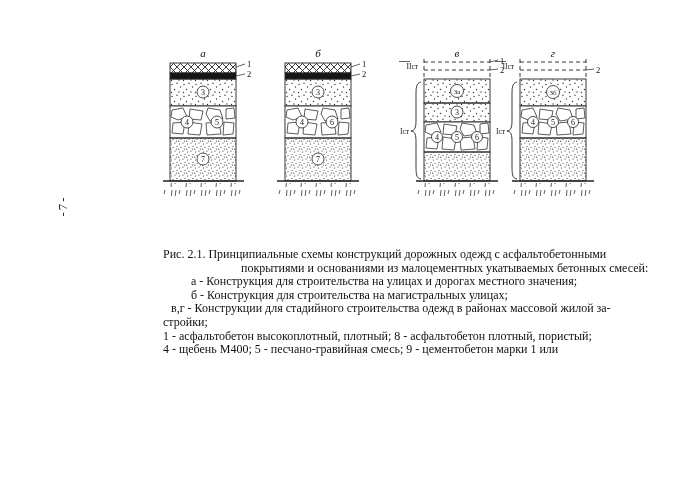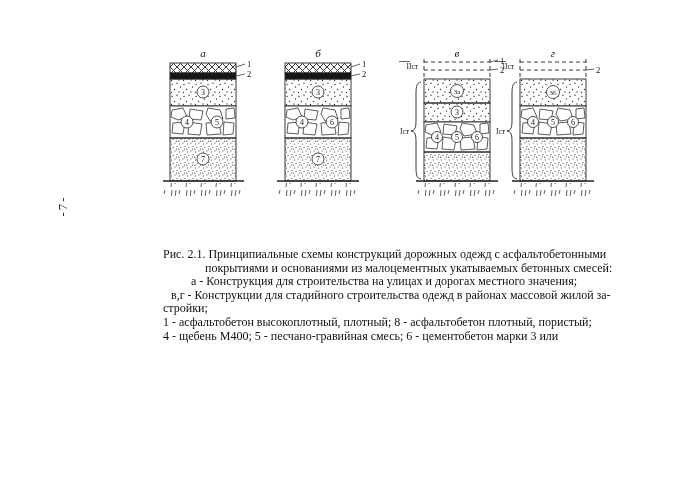--- a/index.html
+++ b/index.html
@@ -8,21 +8,21 @@
     font-family:"Liberation Serif", serif; color:#111; overflow:hidden;
   }
   .page-num {
     position:absolute; left:46px; top:198px; width:34px; text-align:center;
     transform:rotate(-90deg); font-size:13px; letter-spacing:2px; color:#222;
   }
   .figure-wrap { position:absolute; left:163px; top:46px; width:460px; height:172px; }
   .caption { position:absolute; left:163px; top:248px; width:420px;
     font-size:12px; line-height:13.6px; white-space:nowrap; }
   .cap-line { height:13.6px; }
-  .ind-50 { margin-left:42px; }
+  .ind-50 { margin-left:78px; }
   .ind-14 { margin-left:28px; }
   .ind-8  { margin-left:8px; }
   
   svg text { font-family:"Liberation Serif", serif; fill:#111; }
   .letter { font-size:11px; font-style:italic; text-anchor:middle; }
   .num  { font-size:8px;  text-anchor:middle; }
   .numS { font-size:7px;  text-anchor:middle; }
   .tick { font-size:8.5px; }
   .stage { font-size:7.5px; text-anchor:end; }
   .layer { stroke:#222; stroke-width:0.9; }
@@ -188,17 +188,18 @@
     <circle class="numcirc" cx="53" cy="76" r="5.5"></circle>
     <text class="num" x="53" y="79">6</text>
   </g>
 </svg>
 </div>
 
 <div class="caption">
   <div class="cap-line">Рис. 2.1. Принципиальные схемы конструкций дорожных одежд с асфальтобетонными</div>
   <div class="cap-line ind-50">покрытиями и основаниями из малоцементных укатываемых бетонных смесей:</div>
   <div class="cap-line ind-14">а - Конструкция для строительства на улицах и дорогах местного значения;</div>
+  <div class="cap-line ind-14">б - Конструкция для строительства на магистральных улицах;</div>
   <div class="cap-line ind-8">в,г - Конструкции для стадийного строительства одежд в районах массовой жилой за-</div>
   <div class="cap-line">стройки;</div>
   <div class="cap-line">1 -  асфальтобетон высокоплотный, плотный;  8 -  асфальтобетон плотный, пористый;</div>
-  <div class="cap-line">4 - щебень М400;  5 - песчано-гравийная смесь;  6 - цементобетон марки 3 или</div>
+  <div class="cap-line">4 - щебень М400;  5 - песчано-гравийная смесь;  9 - цементобетон марки 1 или</div>
 </div>
 
 </body></html>

